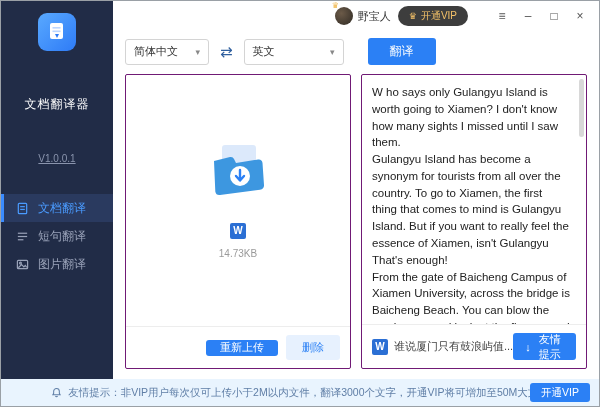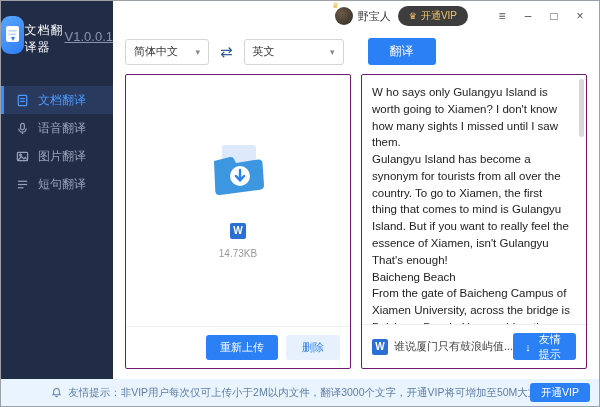--- a/index.html
+++ b/index.html
@@ -3,24 +3,24 @@
 <meta charset="utf-8">
 <style>
   * { box-sizing: border-box; margin: 0; padding: 0; }
   html,body { background:#cfcfcf; }
   body { font-family: "Liberation Sans", "DejaVu Sans", sans-serif; }
   .window { width:600px; height:407px; background:#fff; border:1px solid #9aa0a6; display:flex; flex-direction:column; overflow:hidden; }
   .body-row { flex:1; display:flex; min-height:0; }
 
   
   .sidebar { width:112px; background:#212c47; display:flex; flex-direction:column; flex-shrink:0; }
-  .logo-wrap { display:flex; flex-direction:row; align-items:center; padding-top:12px; }
+  .logo-wrap { display:flex; flex-direction:column; align-items:center; padding-top:12px;gap:36px; }
   .logo { width:38px; height:38px; border-radius:9px; background:linear-gradient(135deg,#59a9ff,#2e7bf6); display:flex; align-items:center; justify-content:center; }
   .app-name { color:#ffffff; font-size:12px; margin-top:9px; letter-spacing:1px; }
-  .version { color:#8a94ad; font-size:13px; margin-top:4px;text-decoration:underline; }
+  .version { color:#8a94ad; font-size:10px; margin-top:4px;text-decoration:underline; }
   .menu { margin-top:30px; }
   .menu-item { height:28px; display:flex; align-items:center; gap:9px; padding-left:15px; color:#99a2b8; font-size:12px; cursor:pointer; position:relative; }
   .menu-item.active { background:#2a3a5f; color:#4a9bff; }
   .menu-item.active::before { content:''; position:absolute; left:0; top:0; bottom:0; width:3px; background:#3b8cff; }
   .mi-icon { display:flex; align-items:center; }
 
   
   .content { flex:1; display:flex; flex-direction:column; min-width:0; background:#fff; }
 
   .titlebar { height:30px; display:flex; align-items:center; justify-content:flex-end; padding:0 6px; gap:7px; flex-shrink:0; }
@@ -45,21 +45,21 @@
   .panels { flex:1; display:flex; gap:10px; padding:0 12px 10px; min-height:0; }
   .panel { flex:1; border:1px solid #701a75; border-radius:2px; background:#fff; display:flex; flex-direction:column; min-width:0; }
 
   .upload-body { flex:1; display:flex; flex-direction:column; align-items:center; justify-content:center; }
   .file-row { display:flex; align-items:center; gap:6px; font-size:11px; color:#444; margin-top:20px; max-width:90%; }
   .file-name { overflow:hidden; white-space:nowrap; text-overflow:ellipsis; }
   .w-icon { width:16px; height:16px; background:#2b6fd4; color:#fff; font-size:10px; font-weight:bold; display:flex; align-items:center; justify-content:center; border-radius:2px; flex-shrink:0; }
   .file-size { font-size:10px; color:#9a9a9a; margin-top:9px; }
   .panel-footer { border-top:1px solid #ededed; padding:8px 10px; display:flex; align-items:center; flex-shrink:0; }
   .upload-footer { justify-content:flex-end; gap:8px; }
-  .btn-primary { background:#2b80f5; color:#fff; border:none; border-radius:3px; font-size:11px; height:25px; padding:0 14px; cursor:pointer; }
+  .btn-primary { background:#2b80f5; color:#fff; border:none; border-radius:3px; font-size:11px; height:16px; padding:0 14px; cursor:pointer; }
   .btn-light { background:#e7f1fe; color:#2b80f5; border:none; border-radius:3px; font-size:11px; height:25px; padding:0 16px; cursor:pointer; }
 
   .result-body { flex:1; position:relative; padding:9px 16px 6px 10px; overflow:hidden; font-size:11.5px; color:#222; line-height:1.46; }
   .result-body p { margin:0; }
   .scroll-track { position:absolute; right:2px; top:4px; bottom:4px; width:5px; }
   .scroll-thumb { width:5px; height:58px; background:#d8d8d8; border-radius:3px; cursor:pointer; }
   .result-footer { justify-content:space-between; }
   .export-btn { background:#2b80f5; color:#fff; border:none; border-radius:3px; font-size:11px; height:27px; padding:0 12px; display:flex; align-items:center; gap:5px; cursor:pointer; }
   .result-footer .file-row { margin-top:0; max-width:150px; }
 
@@ -93,46 +93,36 @@
                 <rect x="2.5" y="1.5" width="9" height="11" rx="1"></rect>
                 <line x1="4.5" y1="5" x2="9.5" y2="5"></line>
                 <line x1="4.5" y1="8" x2="9.5" y2="8"></line>
               </svg>
           </span>
           <span>文档翻译</span>
         </div>
         <div class="menu-item">
           <span class="mi-icon">
             <svg width="13" height="13" viewBox="0 0 14 14" fill="none" stroke="currentColor" stroke-width="1.3">
-                <rect x="5" y="1.5" width="4" height="7" rx="2"></rect>
-                <path d="M3 7 a4 4 0 0 0 8 0"></path>
-                <line x1="7" y1="11" x2="7" y2="13"></line>
+                <line x1="2" y1="3.5" x2="12" y2="3.5"></line>
+                <line x1="2" y1="7" x2="12" y2="7"></line>
+                <line x1="2" y1="10.5" x2="8" y2="10.5"></line>
               </svg>
           </span>
-          <span>语音翻译</span>
+          <span>短句翻译</span>
         </div>
         <div class="menu-item">
           <span class="mi-icon">
             <svg width="13" height="13" viewBox="0 0 14 14" fill="none" stroke="currentColor" stroke-width="1.3">
                 <rect x="1.5" y="2.5" width="11" height="9" rx="1"></rect>
                 <circle cx="4.8" cy="5.5" r="1"></circle>
                 <path d="M2.5 10.5 L6 7 L8.5 9.5 L10 8 L11.5 10"></path>
               </svg>
           </span>
           <span>图片翻译</span>
-        </div>
-        <div class="menu-item">
-          <span class="mi-icon">
-            <svg width="13" height="13" viewBox="0 0 14 14" fill="none" stroke="currentColor" stroke-width="1.3">
-                <line x1="2" y1="3.5" x2="12" y2="3.5"></line>
-                <line x1="2" y1="7" x2="12" y2="7"></line>
-                <line x1="2" y1="10.5" x2="8" y2="10.5"></line>
-              </svg>
-          </span>
-          <span>短句翻译</span>
         </div>
       </div>
     </div>
 
     <div class="content">
 
       <div class="titlebar">
         <div class="profile">
           <span class="avatar">
               <span class="crown">♛</span>
@@ -185,21 +175,20 @@
             <button class="btn-primary">重新上传</button>
             <button class="btn-light">删除</button>
           </div>
         </div>
 
         <div class="panel">
           <div class="result-body">
             <p>W ho says only Gulangyu Island is worth going to Xiamen? I don't know how many sights I missed until I saw them.</p>
             <p>Gulangyu Island has become a synonym for tourists from all over the country. To go to Xiamen, the first thing that comes to mind is Gulangyu Island. But if you want to really feel the essence of Xiamen, isn't Gulangyu</p>
             <p>That's enough!</p>
-            <p>Baicheng Beach</p>
             <p>From the gate of Baicheng Campus of Xiamen University, across the bridge is Baicheng Beach. You can blow the sea breeze and look at the flowers and grass on the side of the road.</p>
 
             <div class="scroll-track">
               <div class="scroll-thumb"></div>
             </div>
           </div>
           <div class="panel-footer result-footer">
             <div class="file-row">
               <span class="w-icon">W</span>
               <span class="file-name">谁说厦门只有鼓浪屿值...</span>

